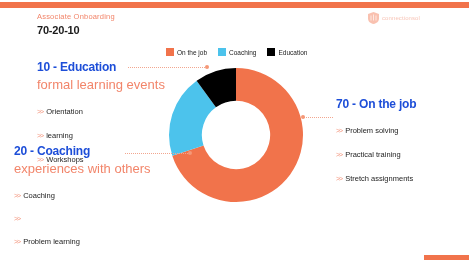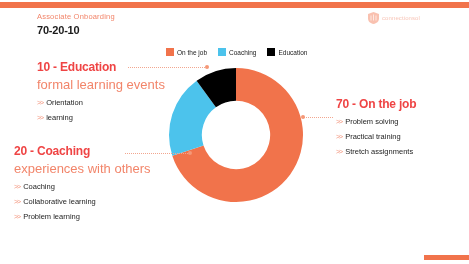--- a/index.html
+++ b/index.html
@@ -85,36 +85,36 @@
   }
   .legend-item { display: flex; align-items: center; gap: 3px; }
   .legend-swatch { width: 8px; height: 8px; display: block; }
   .legend-label { font-size: 6.5px; color: #222; white-space: nowrap; }
 
   
   .block { position: absolute; }
   .block-title {
     font-size: 12px;
     font-weight: bold;
-    color: #ef4444;
+    color: #1d4ed8;
     letter-spacing: -0.2px;
     white-space: nowrap;
   }
   .block-sub {
     font-size: 13px;
     color: #F2856A;
     margin-top: 3px;
     white-space: nowrap;
   }
   .bullets { margin-top: 3px; }
   .bullet {
     display: flex;
     align-items: baseline;
     gap: 3px;
-    margin-top: 6px;
+    margin-top: 15px;
     white-space: nowrap;
   }
   .bullet-marker { font-size: 7px; color: #F2937A; letter-spacing: -1px; }
   .bullet-text { font-size: 7.5px; color: #1d1d1d; }
 
   #block-education { left: 37px; top: 60px; }
   #block-coaching  { left: 14px; top: 144px; }
   #block-onthejob  { left: 336px; top: 97px; }
 
   
@@ -202,34 +202,37 @@
     <div class="block-sub">formal learning events</div>
     <div class="bullets">
       <div class="bullet">
         <span class="bullet-marker">&gt;&gt;</span>
         <span class="bullet-text">Orientation</span>
       </div>
       <div class="bullet">
         <span class="bullet-marker">&gt;&gt;</span>
         <span class="bullet-text">learning</span>
       </div>
+      <div class="bullet">
+        <span class="bullet-marker">&gt;&gt;</span>
+        <span class="bullet-text">Workshops</span>
+      </div>
     </div>
   </div>
 
   <div class="block" id="block-coaching">
     <div class="block-title">20 - Coaching</div>
     <div class="block-sub">experiences with others</div>
     <div class="bullets">
       <div class="bullet">
         <span class="bullet-marker">&gt;&gt;</span>
         <span class="bullet-text">Coaching</span>
       </div>
       <div class="bullet">
         <span class="bullet-marker">&gt;&gt;</span>
-        <span class="bullet-text">Collaborative learning</span>
       </div>
       <div class="bullet">
         <span class="bullet-marker">&gt;&gt;</span>
         <span class="bullet-text">Problem learning</span>
       </div>
     </div>
   </div>
 
   <div class="block" id="block-onthejob">
     <div class="block-title">70 - On the job</div>

